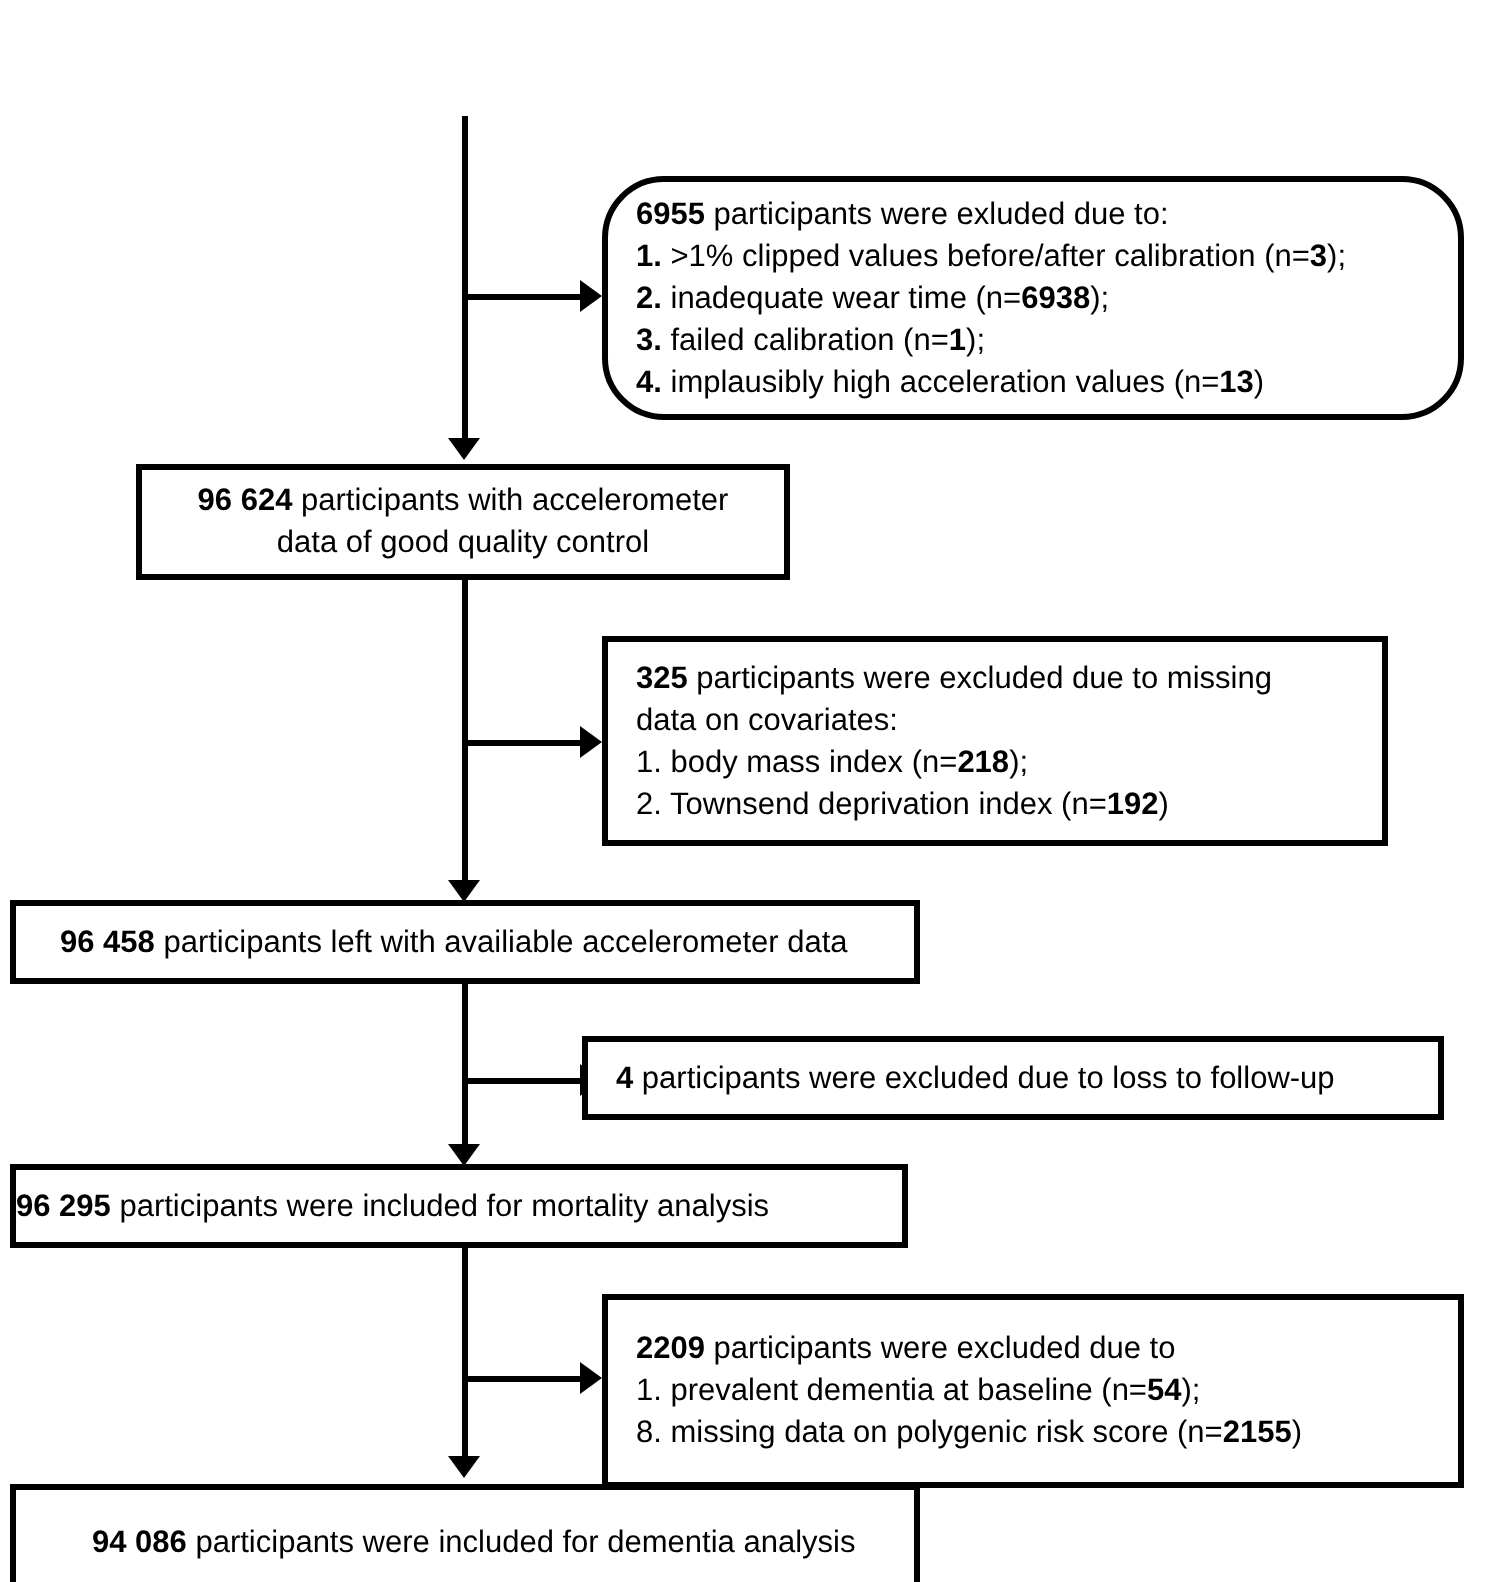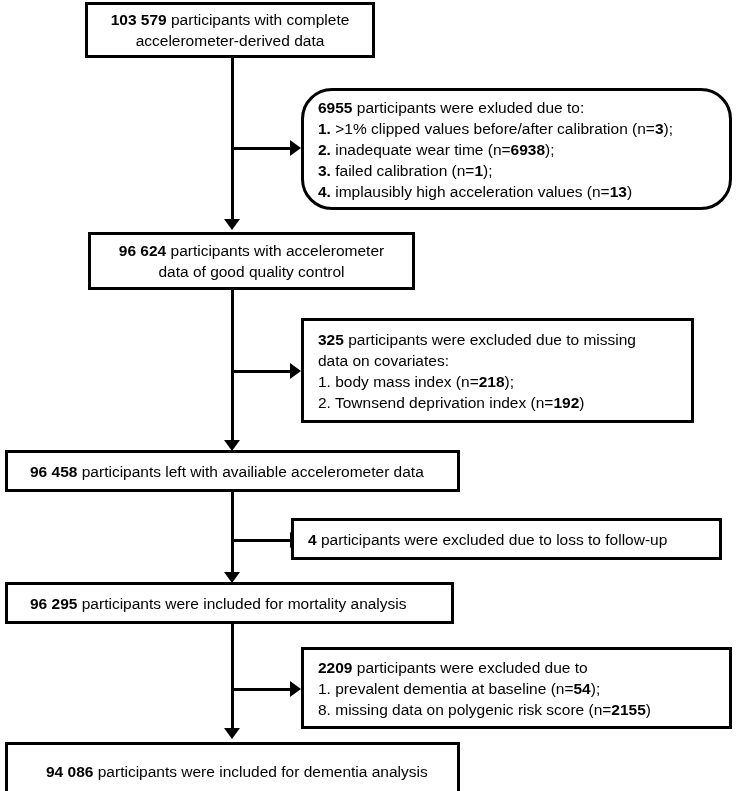--- a/index.html
+++ b/index.html
@@ -61,28 +61,20 @@
     white-space: nowrap;
   }
   .b { font-weight: bold; }
   .pad-l { padding-left: 14px; padding-right: 10px; }
 </style>
 </head>
 <body>
 
 <div id="flowchart">
 
-  <div class="box center" style="left:85px; top:2px; width:290px; height:56px;">
-    <div class="txt">
-      <span class="b">103 579</span><span> participants with complete</span>
-    </div>
-    <div class="txt">
-      <span>accelerometer-derived data</span>
-    </div>
-  </div>
 
   <div class="line vline" style="left:231px; top:58px; width:3px; height:164px;"></div>
   <div class="arrow-down" style="left:224px; top:219px;"></div>
 
   <div class="line hline" style="left:231px; top:147px; width:62px; height:3px;"></div>
   <div class="arrow-right" style="left:290px; top:140px;"></div>
 
   <div class="box left pad-l" style="left:301px; top:88px; width:431px; height:122px;border-radius:31px;">
     <div class="txt">
       <span class="b">6955</span><span> participants were exluded due to:</span>
@@ -94,21 +86,21 @@
       <span class="b">2.</span><span> inadequate wear time (n=</span><span class="b">6938</span><span>);</span>
     </div>
     <div class="txt">
       <span class="b">3.</span><span> failed calibration (n=</span><span class="b">1</span><span>);</span>
     </div>
     <div class="txt">
       <span class="b">4.</span><span> implausibly high acceleration values (n=</span><span class="b">13</span><span>)</span>
     </div>
   </div>
 
-  <div class="box center" style="left:68px; top:232px; width:327px; height:58px;margin-left:20px;">
+  <div class="box center" style="left:68px; top:232px; width:327px; height:58px;">
     <div class="txt">
       <span class="b">96 624</span><span> participants with accelerometer</span>
     </div>
     <div class="txt">
       <span>data of good quality control</span>
     </div>
   </div>
 
   <div class="line vline" style="left:231px; top:290px; width:3px; height:158px;"></div>
   <div class="arrow-down" style="left:224px; top:440px;"></div>
@@ -142,33 +134,33 @@
 
   <div class="line hline" style="left:231px; top:539px; width:62px; height:3px;"></div>
   <div class="arrow-right" style="left:290px; top:532px;"></div>
 
   <div class="box left pad-l" style="left:291px; top:518px; width:431px; height:42px;">
     <div class="txt">
       <span class="b">4</span><span> participants were excluded due to loss to follow-up</span>
     </div>
   </div>
 
-  <div class="box left" style="left:5px; top:582px; width:449px; height:42px; padding-left:22px;">
+  <div class="box left" style="left:5px; top:582px; width:449px; height:42px; ">
     <div class="txt">
       <span class="b">96 295</span><span> participants were included for mortality analysis</span>
     </div>
   </div>
 
   <div class="line vline" style="left:231px; top:624px; width:3px; height:110px;"></div>
   <div class="arrow-down" style="left:224px; top:728px;"></div>
 
   <div class="line hline" style="left:231px; top:688px; width:62px; height:3px;"></div>
   <div class="arrow-right" style="left:290px; top:681px;"></div>
 
-  <div class="box left pad-l" style="left:301px; top:647px; width:431px; height:82px;">
+  <div class="box left pad-l" style="left:301px; top:647px; width:431px; height:97px;">
     <div class="txt">
       <span class="b">2209</span><span> participants were excluded due to</span>
     </div>
     <div class="txt">
       <span>1. prevalent dementia at baseline (n=</span><span class="b">54</span><span>);</span>
     </div>
     <div class="txt">
       <span>8. missing data on polygenic risk score (n=</span><span class="b">2155</span><span>)</span>
     </div>
   </div>

